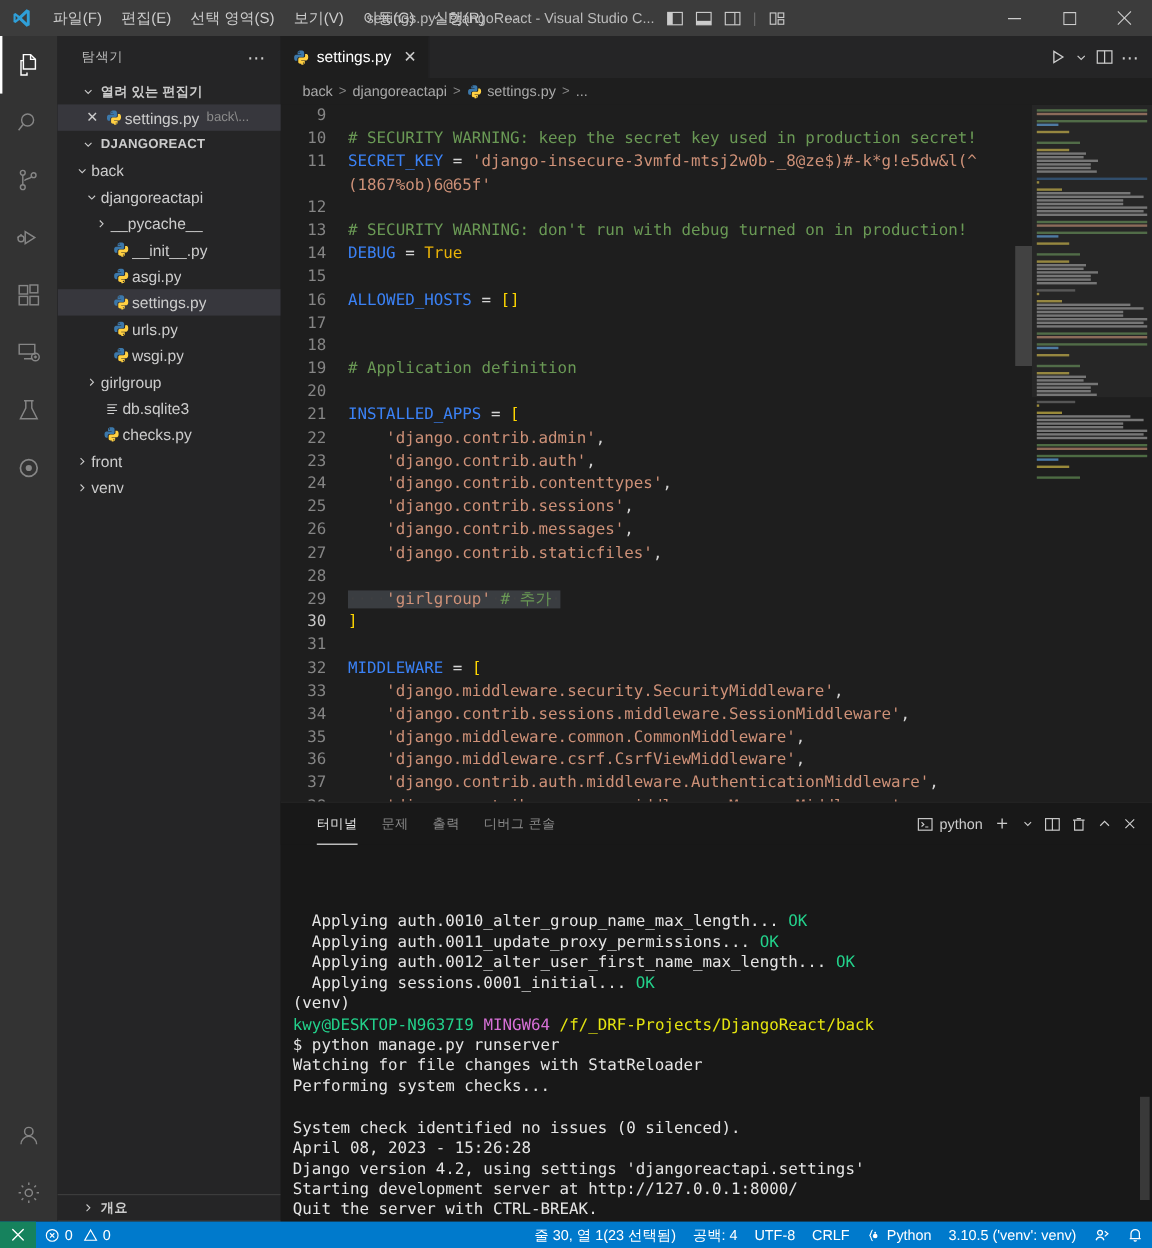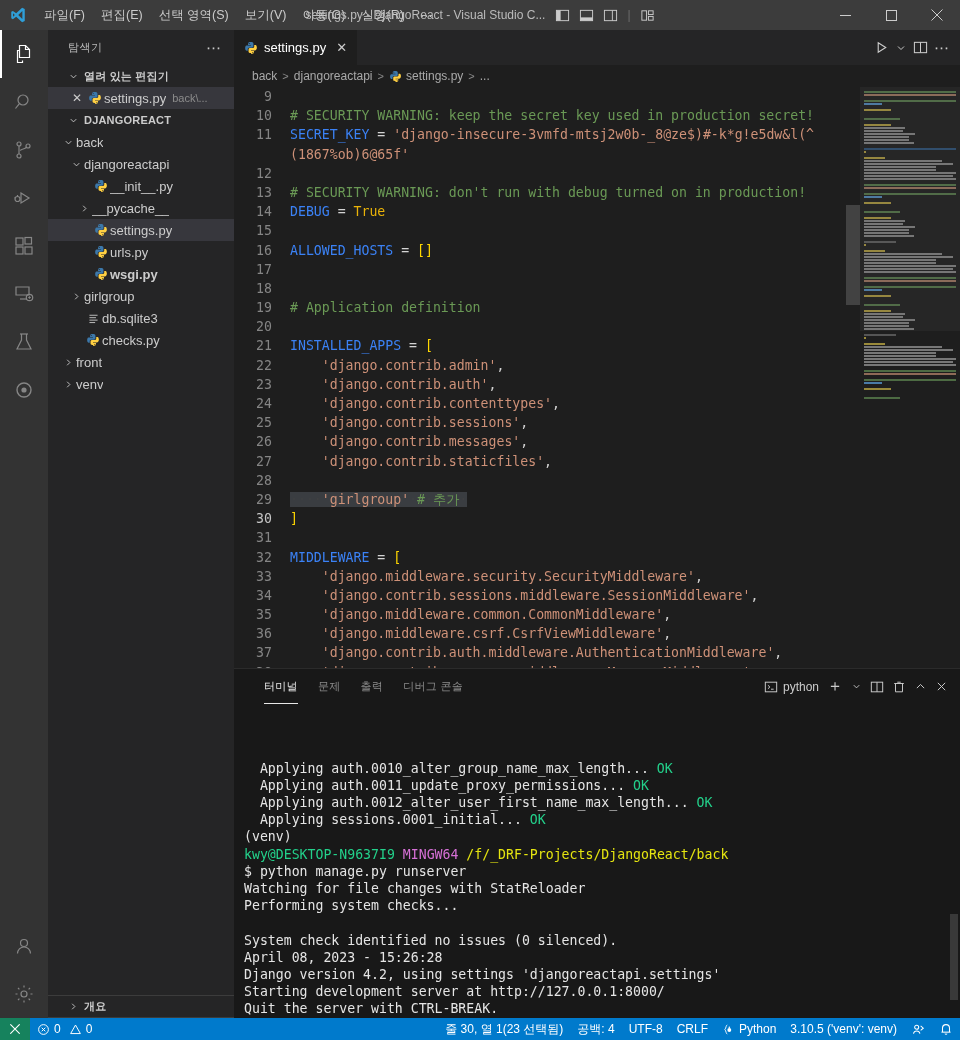--- a/index.html
+++ b/index.html
@@ -373,36 +373,46 @@
           </div>
           <div class="row" style="padding-left: 20px;">
             <span class="chev">
               <svg width="11" height="11" viewBox="0 0 16 16" fill="none" stroke="#cccccc" stroke-width="1.3">
                 <path d="M4 6l4 4 4-4"></path>
               </svg>
             </span>
             <span class="label">djangoreactapi</span>
           </div>
           <div class="row" style="padding-left: 28px;">
+            <span class="chev">
+              <svg width="11" height="11" viewBox="0 0 16 16" fill="none" stroke="#cccccc" stroke-width="1.3">
+                <path d="M6 4l4 4-4 4"></path>
+              </svg>
+            </span>
+            <span class="label">__pycache__</span>
+          </div>
+          <div class="row" style="padding-left: 28px;">
             <span class="chev"></span>
             <span class="ficon">
               <svg width="14" height="14" viewBox="0 0 16 16">
                 <path fill="#3c78aa" d="M7.9 1.2c-1.9 0-3.3.5-3.3 1.9v1.6h3.4v.5H3.3S1.3 5 1.3 8.1s1.7 3 1.7 3h1.3V9.3s-.1-1.7 1.6-1.7h3.3s1.6 0 1.6-1.5V3.1s.2-1.9-2.9-1.9ZM6 2.2a.6.6 0 1 1 0 1.2.6.6 0 0 1 0-1.2Z"></path>
                 <path fill="#ffd042" d="M8.1 14.8c1.9 0 3.3-.5 3.3-1.9v-1.6H8v-.5h4.7s2-.2 2-3.3-1.7-3-1.7-3h-1.3v1.8s.1 1.7-1.6 1.7H6.8s-1.6 0-1.6 1.5v2.6s-.2 1.7 2.9 1.7Zm2-1a.6.6 0 1 1 0-1.2.6.6 0 0 1 0 1.2Z"></path>
               </svg>
             </span>
             <span class="label">__init__.py</span>
           </div>
           <div class="row" style="padding-left: 28px;">
-            <span class="chev">
-              <svg width="11" height="11" viewBox="0 0 16 16" fill="none" stroke="#cccccc" stroke-width="1.3">
-                <path d="M6 4l4 4-4 4"></path>
-              </svg>
-            </span>
-            <span class="label">__pycache__</span>
+            <span class="chev"></span>
+            <span class="ficon">
+              <svg width="14" height="14" viewBox="0 0 16 16">
+                <path fill="#3c78aa" d="M7.9 1.2c-1.9 0-3.3.5-3.3 1.9v1.6h3.4v.5H3.3S1.3 5 1.3 8.1s1.7 3 1.7 3h1.3V9.3s-.1-1.7 1.6-1.7h3.3s1.6 0 1.6-1.5V3.1s.2-1.9-2.9-1.9ZM6 2.2a.6.6 0 1 1 0 1.2.6.6 0 0 1 0-1.2Z"></path>
+                <path fill="#ffd042" d="M8.1 14.8c1.9 0 3.3-.5 3.3-1.9v-1.6H8v-.5h4.7s2-.2 2-3.3-1.7-3-1.7-3h-1.3v1.8s.1 1.7-1.6 1.7H6.8s-1.6 0-1.6 1.5v2.6s-.2 1.7 2.9 1.7Zm2-1a.6.6 0 1 1 0-1.2.6.6 0 0 1 0 1.2Z"></path>
+              </svg>
+            </span>
+            <span class="label">asgi.py</span>
           </div>
           <div class="row selected" style="padding-left: 28px;">
             <span class="chev"></span>
             <span class="ficon">
               <svg width="14" height="14" viewBox="0 0 16 16">
                 <path fill="#3c78aa" d="M7.9 1.2c-1.9 0-3.3.5-3.3 1.9v1.6h3.4v.5H3.3S1.3 5 1.3 8.1s1.7 3 1.7 3h1.3V9.3s-.1-1.7 1.6-1.7h3.3s1.6 0 1.6-1.5V3.1s.2-1.9-2.9-1.9ZM6 2.2a.6.6 0 1 1 0 1.2.6.6 0 0 1 0-1.2Z"></path>
                 <path fill="#ffd042" d="M8.1 14.8c1.9 0 3.3-.5 3.3-1.9v-1.6H8v-.5h4.7s2-.2 2-3.3-1.7-3-1.7-3h-1.3v1.8s.1 1.7-1.6 1.7H6.8s-1.6 0-1.6 1.5v2.6s-.2 1.7 2.9 1.7Zm2-1a.6.6 0 1 1 0-1.2.6.6 0 0 1 0 1.2Z"></path>
               </svg>
             </span>
             <span class="label">settings.py</span>
@@ -410,21 +420,21 @@
           <div class="row" style="padding-left: 28px;">
             <span class="chev"></span>
             <span class="ficon">
               <svg width="14" height="14" viewBox="0 0 16 16">
                 <path fill="#3c78aa" d="M7.9 1.2c-1.9 0-3.3.5-3.3 1.9v1.6h3.4v.5H3.3S1.3 5 1.3 8.1s1.7 3 1.7 3h1.3V9.3s-.1-1.7 1.6-1.7h3.3s1.6 0 1.6-1.5V3.1s.2-1.9-2.9-1.9ZM6 2.2a.6.6 0 1 1 0 1.2.6.6 0 0 1 0-1.2Z"></path>
                 <path fill="#ffd042" d="M8.1 14.8c1.9 0 3.3-.5 3.3-1.9v-1.6H8v-.5h4.7s2-.2 2-3.3-1.7-3-1.7-3h-1.3v1.8s.1 1.7-1.6 1.7H6.8s-1.6 0-1.6 1.5v2.6s-.2 1.7 2.9 1.7Zm2-1a.6.6 0 1 1 0-1.2.6.6 0 0 1 0 1.2Z"></path>
               </svg>
             </span>
             <span class="label">urls.py</span>
           </div>
-          <div class="row" style="padding-left: 28px; font-weight: bold;">
+          <div class="row" style="padding-left: 28px;">
             <span class="chev"></span>
             <span class="ficon">
               <svg width="14" height="14" viewBox="0 0 16 16">
                 <path fill="#3c78aa" d="M7.9 1.2c-1.9 0-3.3.5-3.3 1.9v1.6h3.4v.5H3.3S1.3 5 1.3 8.1s1.7 3 1.7 3h1.3V9.3s-.1-1.7 1.6-1.7h3.3s1.6 0 1.6-1.5V3.1s.2-1.9-2.9-1.9ZM6 2.2a.6.6 0 1 1 0 1.2.6.6 0 0 1 0-1.2Z"></path>
                 <path fill="#ffd042" d="M8.1 14.8c1.9 0 3.3-.5 3.3-1.9v-1.6H8v-.5h4.7s2-.2 2-3.3-1.7-3-1.7-3h-1.3v1.8s.1 1.7-1.6 1.7H6.8s-1.6 0-1.6 1.5v2.6s-.2 1.7 2.9 1.7Zm2-1a.6.6 0 1 1 0-1.2.6.6 0 0 1 0 1.2Z"></path>
               </svg>
             </span>
             <span class="label">wsgi.py</span>
           </div>
           <div class="row" style="padding-left: 20px;">

